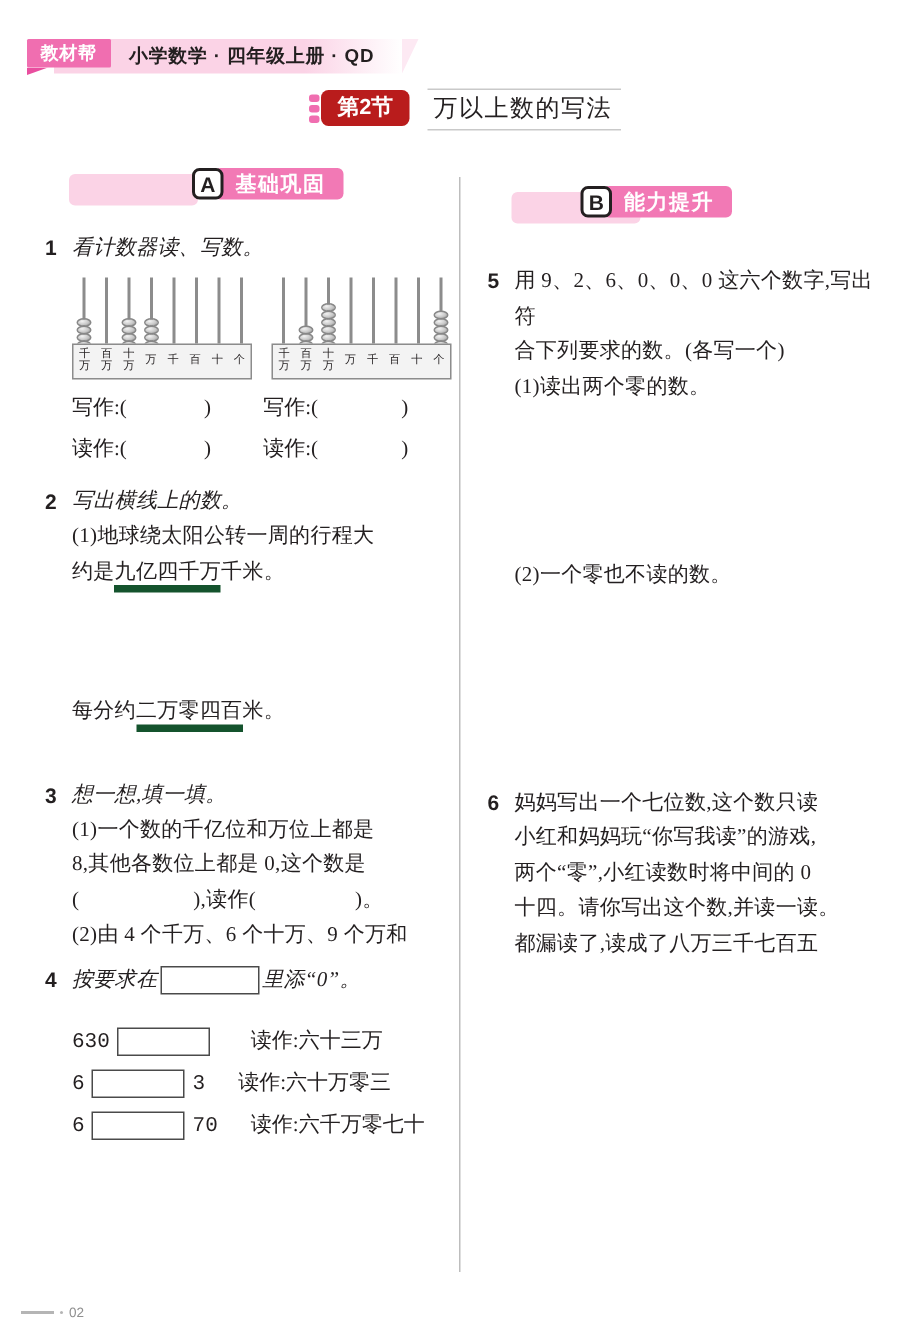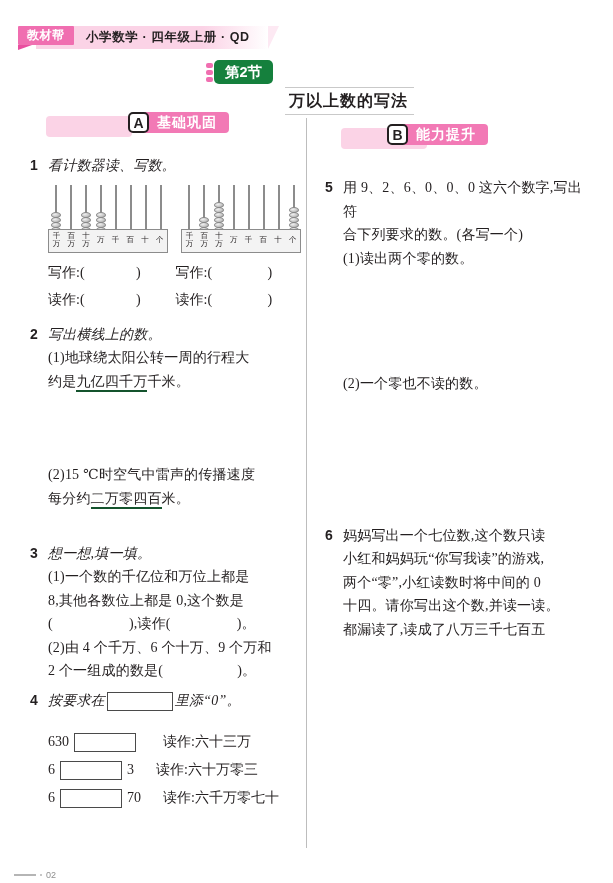--- a/index.html
+++ b/index.html
@@ -95,44 +95,43 @@
     border-radius: 2px;
   }
   .sec-deco i:nth-child(1) { top: 2px; }
   .sec-deco i:nth-child(2) { top: 9px; }
   .sec-deco i:nth-child(3) { top: 16px; }
   .sec-badge {
     position: absolute;
     left: 214px; top: 1px;
     height: 24px;
     padding: 0 11px;
-    background: #15803d;
+    background: #b91c1c;
     border-radius: 5px;
     color: #ffffff;
     font-family: "Liberation Sans", sans-serif;
     font-weight: bold;
     font-size: 14.5px;
     line-height: 24px;
     white-space: nowrap;
   }
   .sec-name {
     position: absolute;
     left: 285px; top: 0px;
     height: 26px;
     line-height: 26px;
     padding: 0 6px 0 4px;
     font-family: "Liberation Sans", sans-serif;
-    font-weight: bold;
+    font-weight: normal;
     font-size: 16px;
     color: #231f20;
     letter-spacing: 1px;
     border-top: 1px solid #c9c9c9;
     border-bottom: 1px solid #c9c9c9;
     white-space: nowrap;
-    margin-top: 28px;
   }
 
   
   .col {
     position: absolute;
     top: 112px;
     width: 268px;
   }
   .col-left  { left: 30px; }
   .col-right { left: 325px; }
@@ -222,21 +221,21 @@
     color: #231f20;
   }
   .q-body {
     margin-left: 18px;
     font-size: 14px;
     line-height: 23px;
     letter-spacing: 0.2px;
   }
   .q-line { line-height: 23px; white-space: nowrap; font-style: italic; }
   .q-para { line-height: 23.5px; }
-  .ul-cn { border-bottom: 2px solid #14532d; padding-bottom: 1px; text-align: center; }
+  .ul-cn { border-bottom: 5px solid #14532d; padding-bottom: 1px; text-align: center; }
 
   
   .abacus-row {
     margin: 8px 0 6px 18px;
     display: flex;
     gap: 16px;
   }
   .abacus {
     position: relative;
     width: 120px;
@@ -310,21 +309,21 @@
     vertical-align: middle;
   }
   .box-inline { width: 64px; height: 17px; margin: 0 2px; }
   .box-row    { width: 60px; height: 17px; margin: 0 5px; }
   .q4-row {
     margin-left: 18px;
     font-size: 14px;
     line-height: 28px;
     white-space: nowrap;
   }
-  .q4-row .digit { font-family: Liberation Serif, serif; }
+  .q4-row .digit { font-family: Liberation Mono, monospace; }
   .q4-row .read { margin-left: 22px; }
 
   .gap-sm { height: 10px; }
   .gap-md { height: 26px; }
   .gap-lg { height: 64px; }
   .gap-xl { height: 96px; }
 
   
   .footer {
     position: absolute;
@@ -536,36 +535,34 @@
       <div class="q-line">写出横线上的数。</div>
       <div class="q-para">(1)地球绕太阳公转一周的行程大</div>
       <div class="q-para"><span>约是</span><span class="ul-cn">九亿四千万</span><span>千米。</span></div>
     </div>
   </div>
 
   <div class="gap-lg"></div>
 
   <div class="q">
     <div class="q-body">
-      <div class="q-para">(2)15 ℃时空气中雷声的传播速度</div>
       <div class="q-para"><span>每分约</span><span class="ul-cn">二万零四百</span><span>米。</span></div>
     </div>
   </div>
 
   <div class="gap-md"></div>
 
   <div class="q">
     <div class="q-num">3</div>
     <div class="q-body">
       <div class="q-line">想一想,填一填。</div>
       <div class="q-para">(1)一个数的千亿位和万位上都是</div>
       <div class="q-para">8,其他各数位上都是 0,这个数是</div>
       <div class="q-para"><span>(</span><span style="display:inline-block;width:76px"></span><span>),读作(</span><span style="display:inline-block;width:66px"></span><span>)。</span></div>
       <div class="q-para">(2)由 4 个千万、6 个十万、9 个万和</div>
-      <div class="q-para"><span>2 个一组成的数是(</span><span style="display:inline-block;width:74px"></span><span>)。</span></div>
     </div>
   </div>
 
   <div class="q">
     <div class="q-num">4</div>
     <div class="q-body">
       <div class="q-line"><span>按要求在</span><span class="box box-inline"></span><span>里添“0”。</span></div>
     </div>
   </div>
 

